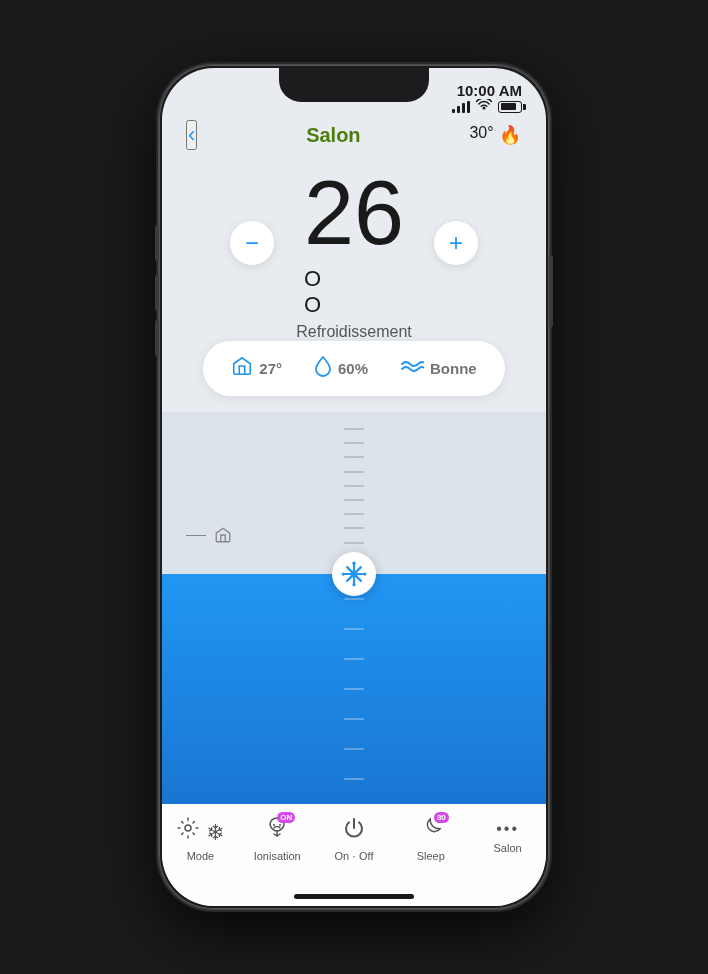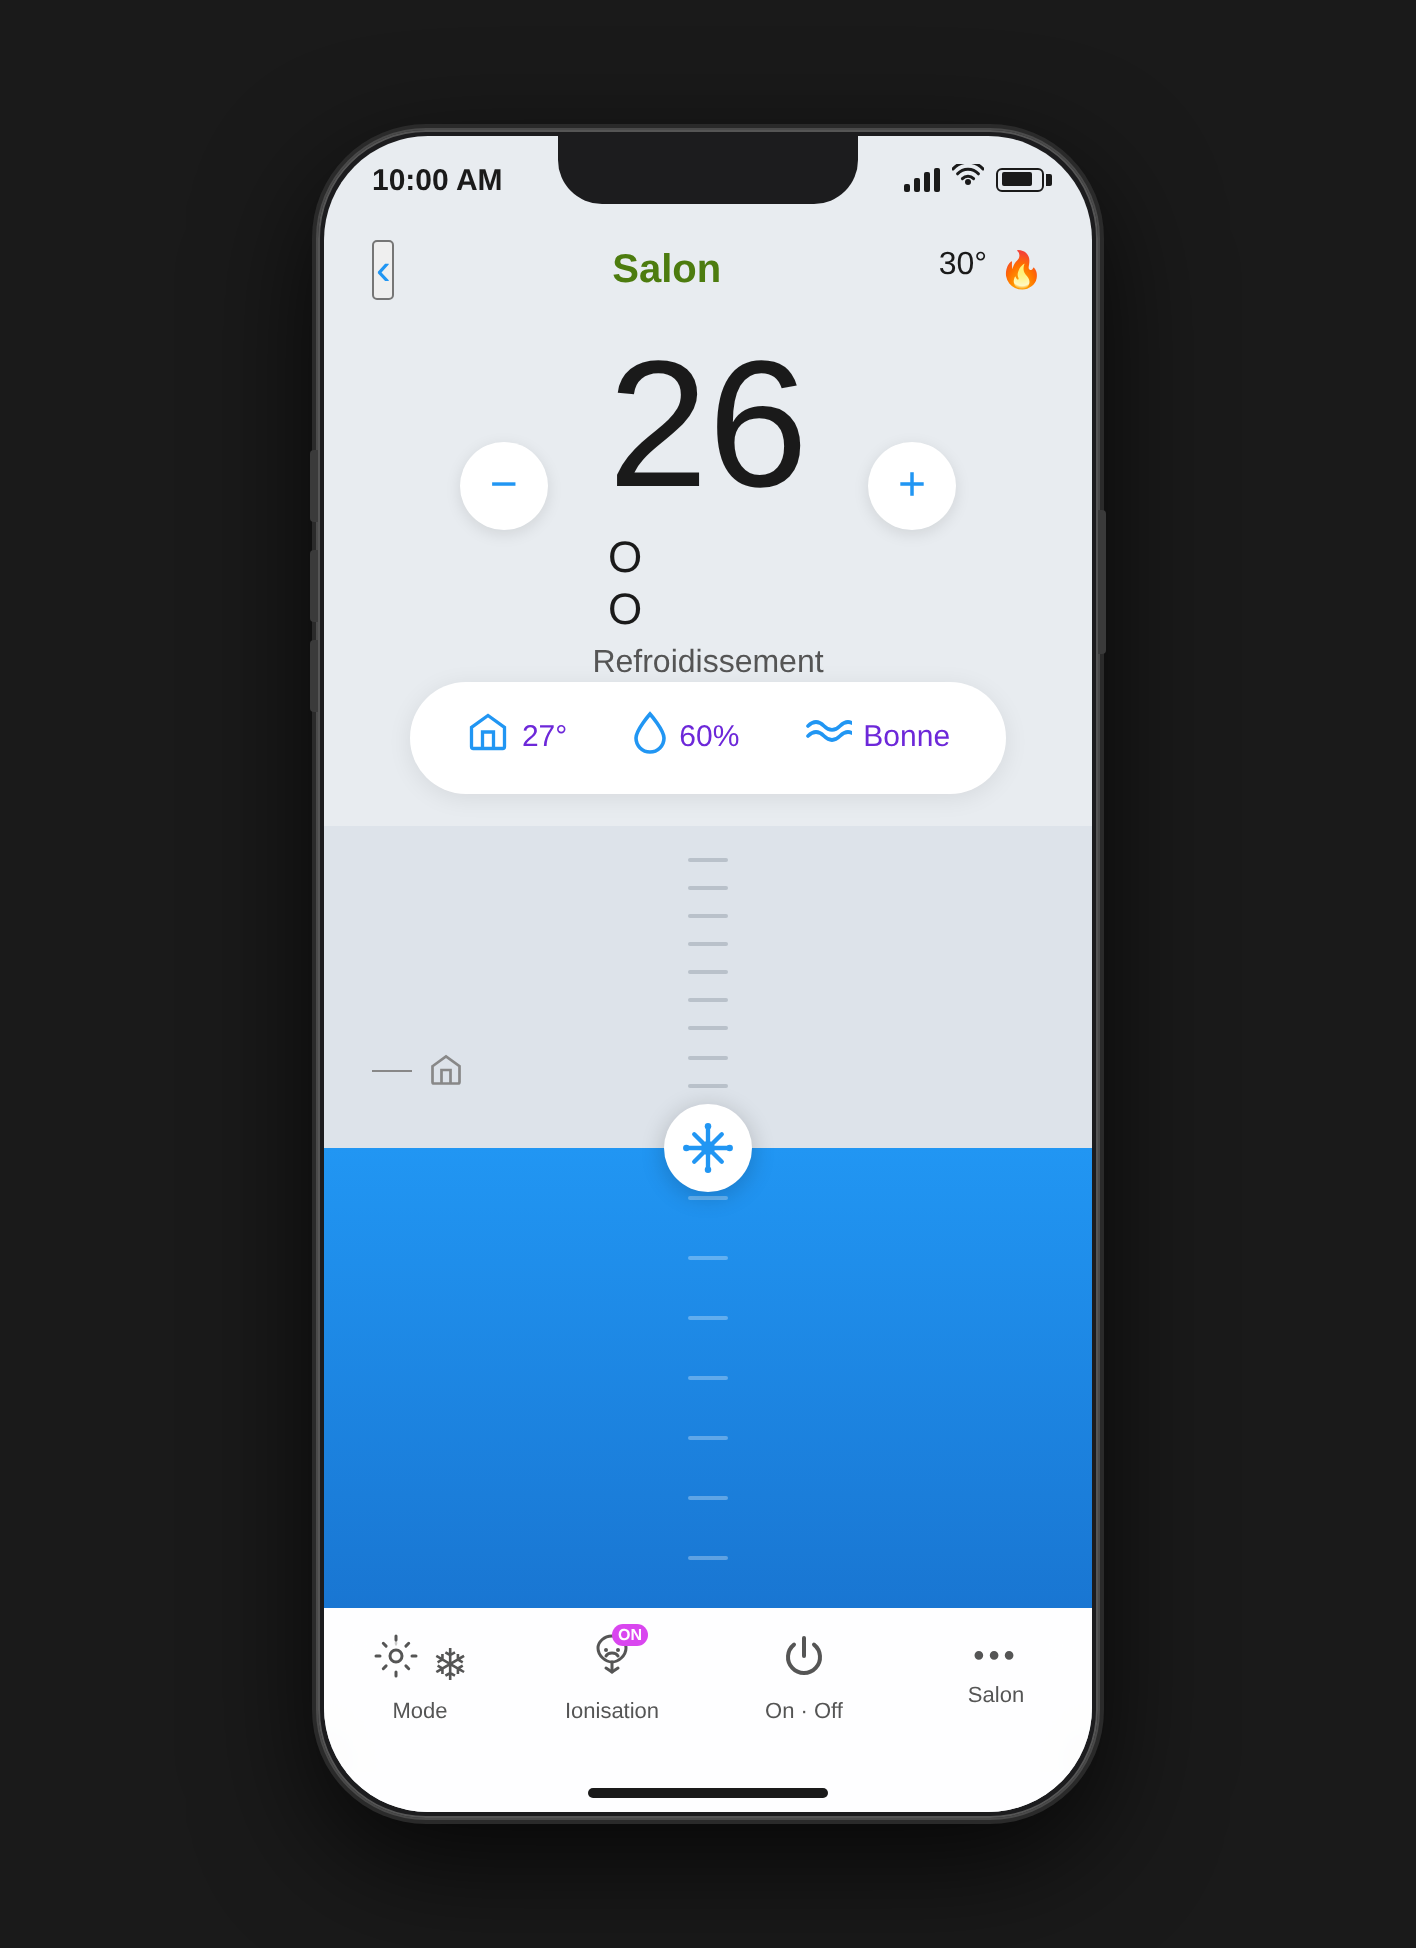--- a/index.html
+++ b/index.html
@@ -72,25 +72,26 @@
       background: #1c1c1e;
       border-radius: 0 0 22px 22px;
       z-index: 10;
     }
 
     
     .status-bar {
       height: 44px;
       padding: 14px 24px 0;
       display: flex;
-      align-items: flex-start;
+      align-items: flex-end;
       justify-content: space-between;
       position: relative;
       z-index: 5;
       flex-shrink: 0;
+      flex-direction: column;
     }
     .status-time {
       font-size: 15px;
       font-weight: 600;
       color: #1a1a1a;
     }
     .status-icons {
       display: flex;
       align-items: center;
       gap: 6px;
@@ -259,22 +260,22 @@
       display: flex;
       align-items: center;
       gap: 6px;
     }
     .info-icon {
       font-size: 20px;
       color: #2196F3;
     }
     .info-text {
       font-size: 15px;
-      color: #6d28d9;
-      font-weight: 400;
+      color: #737373;
+      font-weight: 700;
     }
     .info-divider {
       color: #ddd;
       font-size: 20px;
     }
 
     
     .slider-area {
       flex: 1;
       position: relative;
@@ -607,20 +608,29 @@
         <div class="nav-item">
           <div class="nav-icon">
             <svg width="24" height="24" viewBox="0 0 24 24" fill="none">
               <path d="M12 3v9" stroke="#555" stroke-width="2" stroke-linecap="round"></path>
               <path d="M7 6.3A8 8 0 1 0 17 6.3" stroke="#555" stroke-width="2" fill="none" stroke-linecap="round"></path>
             </svg>
           </div>
           <span class="nav-label">On · Off</span>
         </div>
 
+        <div class="nav-item">
+          <div class="nav-icon" style="position:relative">
+            <svg width="24" height="24" viewBox="0 0 24 24" fill="none">
+              <path d="M21 12.79A9 9 0 0 1 11.21 3 7 7 0 1 0 21 12.79z" stroke="#555" stroke-width="1.5" fill="none"></path>
+            </svg>
+            <span class="nav-badge">30</span>
+          </div>
+          <span class="nav-label">Sleep</span>
+        </div>
 
         <div class="nav-item">
           <div class="nav-icon" style="font-size:16px; letter-spacing:2px; padding-top:4px; color:#555;">•••</div>
           <span class="nav-label">Salon</span>
         </div>
       </div>
 
       <div class="home-indicator">
         <div class="home-indicator-bar"></div>
       </div>

